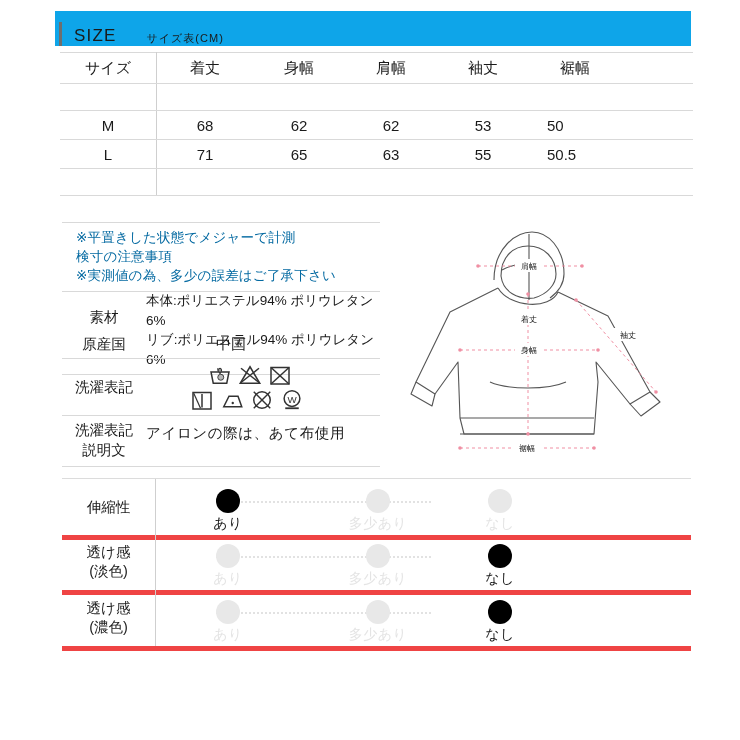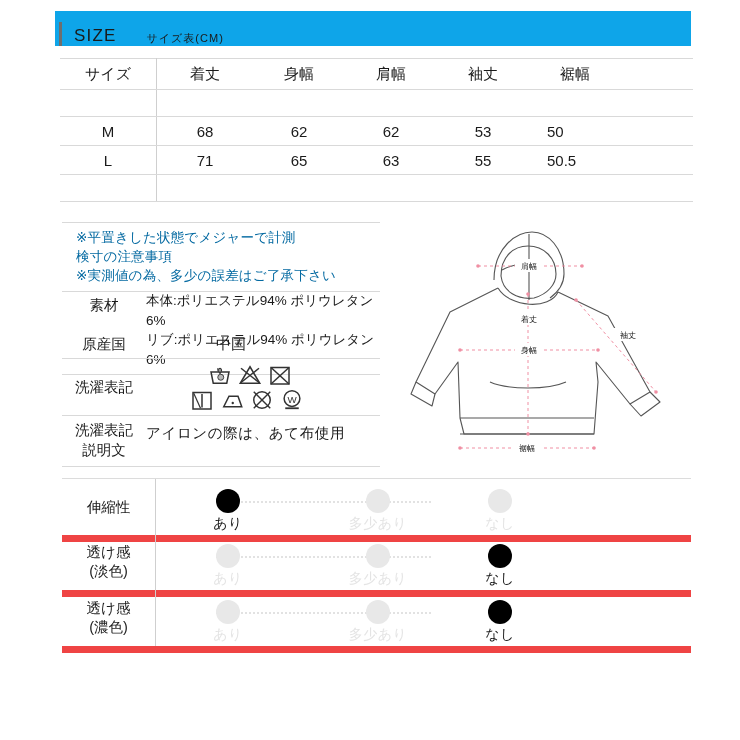--- a/index.html
+++ b/index.html
@@ -17,21 +17,21 @@
     position:absolute;left:55px;top:11px;width:636px;height:35px;
     background:#0ea5e9;display:flex;align-items:flex-end;
   }
   .size-accent{width:3px;height:24px;background:#6e6e6e;margin-left:4px;}
   .size-en{font-size:17px;letter-spacing:1.2px;margin-left:12px;color:#1a1a1a;}
   .size-jp{font-size:11px;letter-spacing:1px;margin-left:30px;color:#1a1a1a;}
 
   
   .tbl{
     position:absolute;left:60px;top:52px;width:632px;
-    border-collapse:collapse;table-layout:fixed;margin-top:6px;
+    border-collapse:collapse;table-layout:fixed;
   }
   .tbl td,.tbl th{
     border-top:1px solid #d9d9d9;border-bottom:1px solid #d9d9d9;
     font-weight:normal;font-size:15px;text-align:center;
     height:28px;padding:0;color:#1a1a1a;
   }
   .tbl .c0{width:96px;border-right:1px solid #cfcfcf;}
   .tbl .c1{width:96px;}
   .tbl .c2{width:92px;}
   .tbl .c3{width:92px;}
@@ -54,42 +54,42 @@
   .spec{position:absolute;left:62px;width:318px;border-bottom:1px solid #d9d9d9;}
   .spec-inner{display:flex;align-items:center;}
   .spec-label{
     width:84px;flex:0 0 84px;text-align:center;font-size:14.5px;
     line-height:1.3;color:#1a1a1a;
   }
   .spec-val{font-size:13.5px;line-height:1.45;color:#1a1a1a;}
 
   #row-material{top:287px;}
   #row-material .spec-inner{padding:4px 0 5px 0;align-items:flex-start;}
-  #row-material .spec-label{padding-top:5px;}
+  #row-material .spec-label{padding-top:17px;}
   #row-origin{top:330px;}
   #row-origin .spec-inner{height:28px;gap:8px;}
   #row-origin .spec-val{margin-left:62px;font-size:15px;}
   #row-care{top:359px;}
   #row-care .spec-inner{height:56px;}
   #row-caretext{top:416px;}
   #row-caretext .spec-inner{padding:5px 0 6px 0;align-items:flex-start;}
   #row-caretext .spec-val{font-size:14.5px;letter-spacing:.6px;padding-top:2px;}
   #row-caretext .spec-label{line-height:1.35;}
 
   
   .care-symbols{margin-left:44px;display:flex;flex-direction:column;gap:1px;}
   .care-line{display:flex;gap:6px;align-items:center;}
   .care-line.r1{padding-left:18px;}
   .sym{width:24px;height:24px;display:block;}
 
   
   .diagram{position:absolute;left:398px;top:222px;width:300px;height:245px;}
 
   
-  .prop{position:absolute;left:62px;width:629px;height:56px;border-bottom:7px solid #ef4444;}
+  .prop{position:absolute;left:62px;width:629px;height:56px;border-bottom:5px solid #ef4444;}
   #prop-0{top:478px;border-top:1px solid #dcdcdc;}
   #prop-1{top:534px;}
   #prop-2{top:590px;}
   .prop-inner{display:flex;height:100%;align-items:center;}
   .prop-label{
     width:93px;flex:0 0 93px;text-align:center;font-size:14.5px;line-height:1.3;
     border-right:1px solid #cfcfcf;align-self:stretch;display:flex;
     flex-direction:column;justify-content:center;color:#1a1a1a;
   }
   .scale{position:relative;flex:1;height:100%;}

